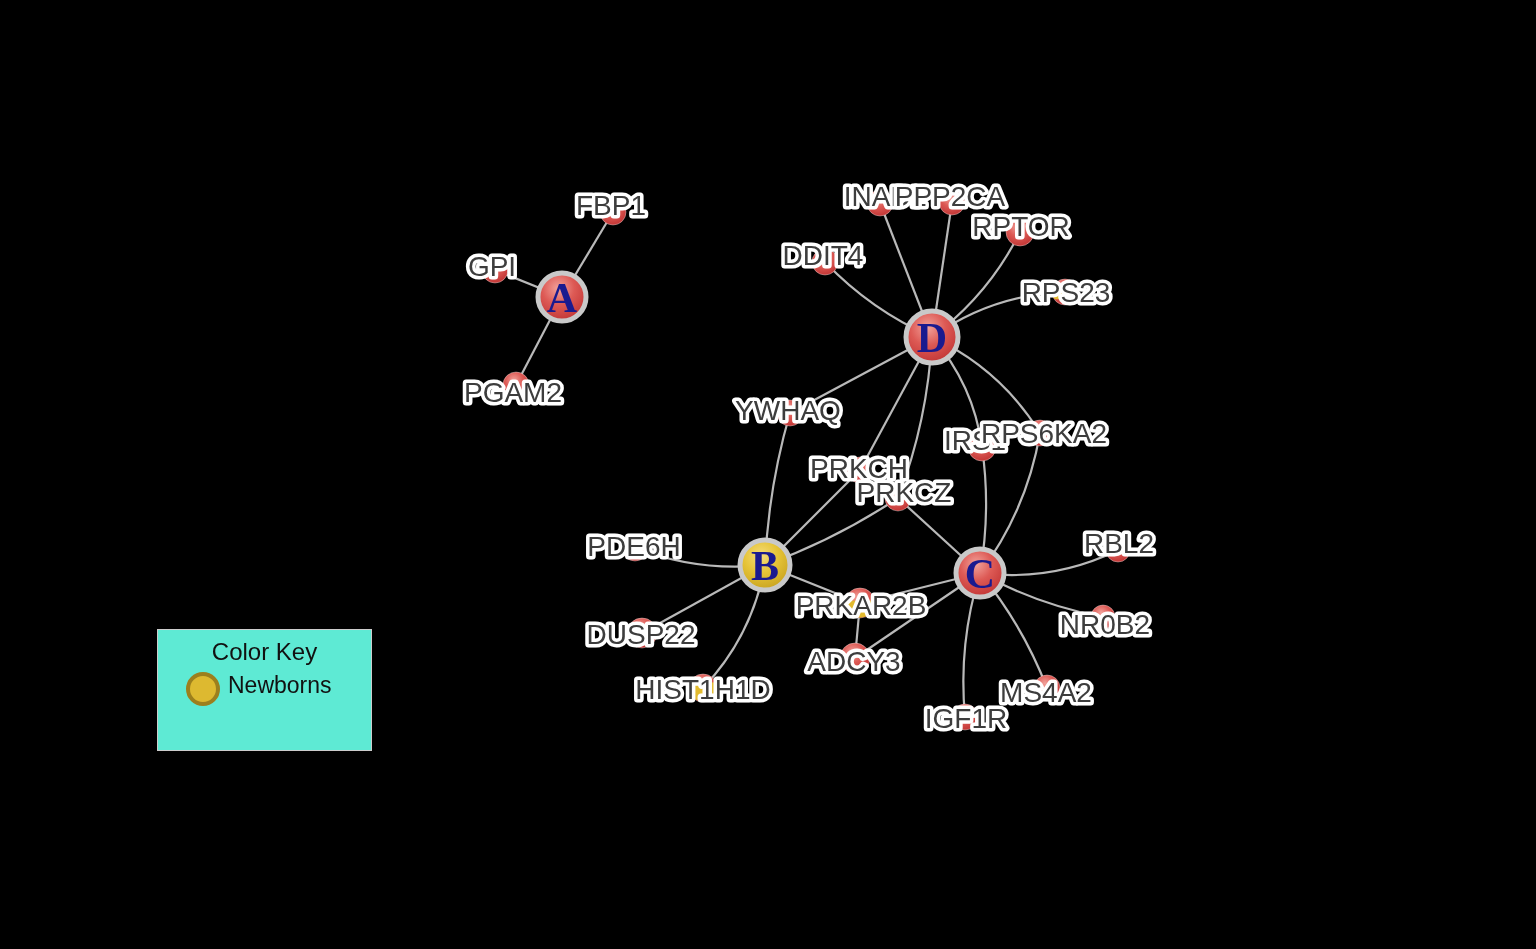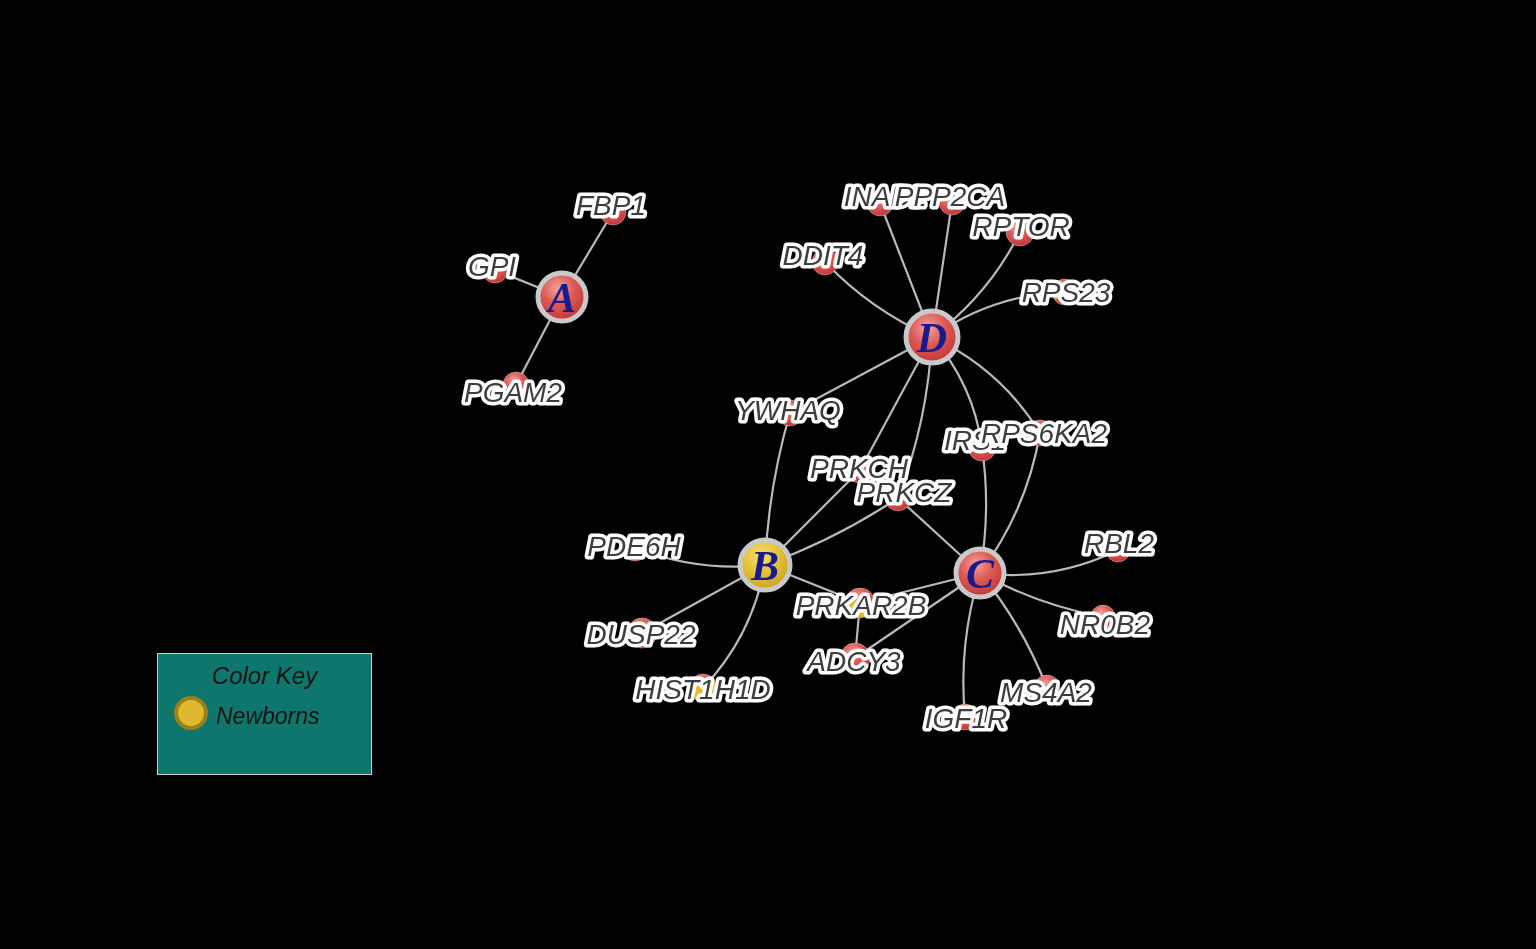--- a/index.html
+++ b/index.html
@@ -1,28 +1,28 @@
 <!DOCTYPE html>
 <html><head>
 <meta charset="utf-8">
 <style>
   html,body{margin:0;padding:0;background:#000;}
   #canvas{position:relative;width:1404px;height:949px;background:#000;overflow:hidden;
-          font-family:"Liberation Sans",sans-serif;font-style:italic;}
+          font-family:"Liberation Sans",sans-serif;}
   svg{position:absolute;left:0;top:0;}
   .gene-label{font-family:"Liberation Sans",sans-serif;font-size:28px;
               fill:#3D3D3D;stroke:#FFFFFF;stroke-width:7px;paint-order:stroke;
               stroke-linejoin:round;text-anchor:middle;}
   .hub-letter{font-family:"Liberation Serif",serif;font-weight:bold;font-size:42px;
               fill:#1A1A8F;text-anchor:middle;}
   .legend{position:absolute;background:#FFFFFF;border:1px solid #cccccc;
           box-sizing:border-box;}
   .legend-title{position:absolute;top:8px;left:0;width:100%;text-align:center;
                 font-size:24px;color:#111;}
-  .legend-row{position:absolute;left:16px;height:34px;display:flex;align-items:flex-end;}
+  .legend-row{position:absolute;left:28px;height:34px;display:flex;align-items:flex-start;}
   .legend-row .swatch{display:inline-block;width:26px;height:26px;border-radius:50%;
                       border:4px solid #000;margin-right:8px;flex:0 0 auto;}
   .legend-row .lbl{font-size:23px;color:#111;white-space:nowrap;}
 </style>
 </head>
 <body>
 
 <div id="canvas">
   <svg id="graph" width="1536" height="949" viewBox="0 0 1536 949">
     <defs>
@@ -188,20 +188,20 @@
         <text x="1105" y="634" class="gene-label">NR0B2</text>
         <text x="1046" y="702" class="gene-label">MS4A2</text>
         <text x="966" y="728" class="gene-label">IGF1R</text>
         <text x="562" y="312" class="hub-letter">A</text>
         <text x="932" y="352" class="hub-letter">D</text>
         <text x="765" y="580" class="hub-letter">B</text>
         <text x="980" y="588" class="hub-letter">C</text>
       </g>
   </svg>
 
-  <div class="legend" id="legend" style="left: 157px; top: 629px; width: 215px; height: 122px; background: #0f766e; margin-top: 24px;">
+  <div class="legend" id="legend" style="left: 157px; top: 629px; width: 215px; height: 122px; background: #5eead4;">
     <div class="legend-title">Color Key</div>
     <div class="legend-row" style="top:42px;">
       <span class="swatch" style="background: rgb(221, 185, 48); border-color: rgb(156, 127, 29);"></span>
       <span class="lbl">Newborns</span>
     </div>
   </div>
 </div>
 
 </body></html>

